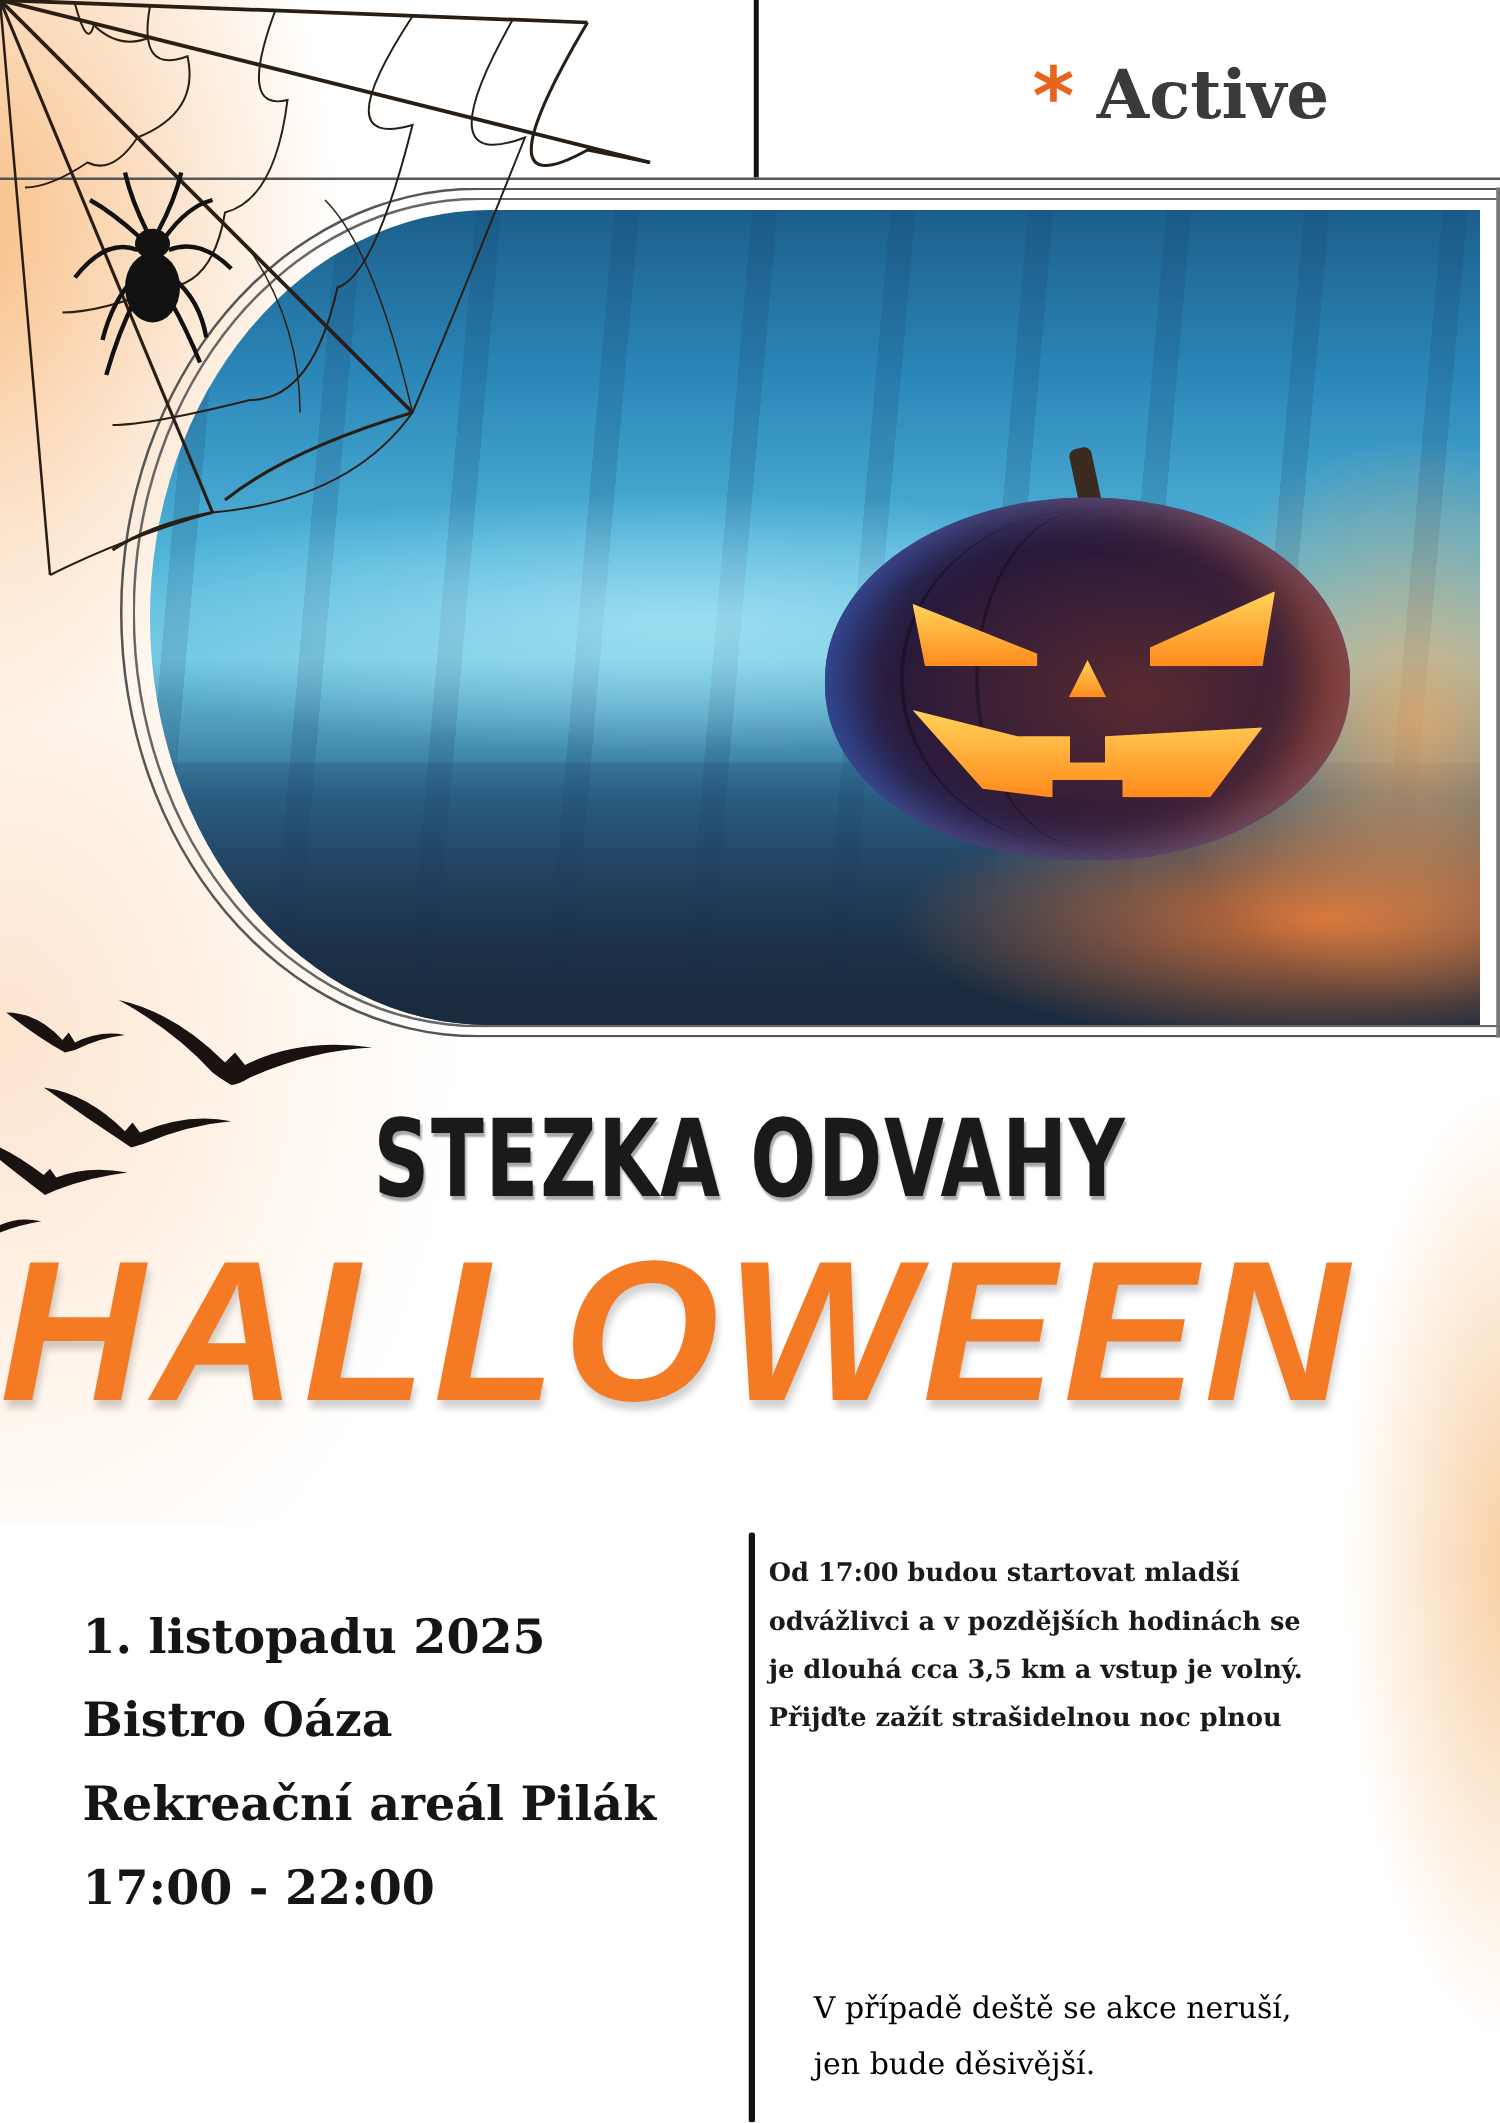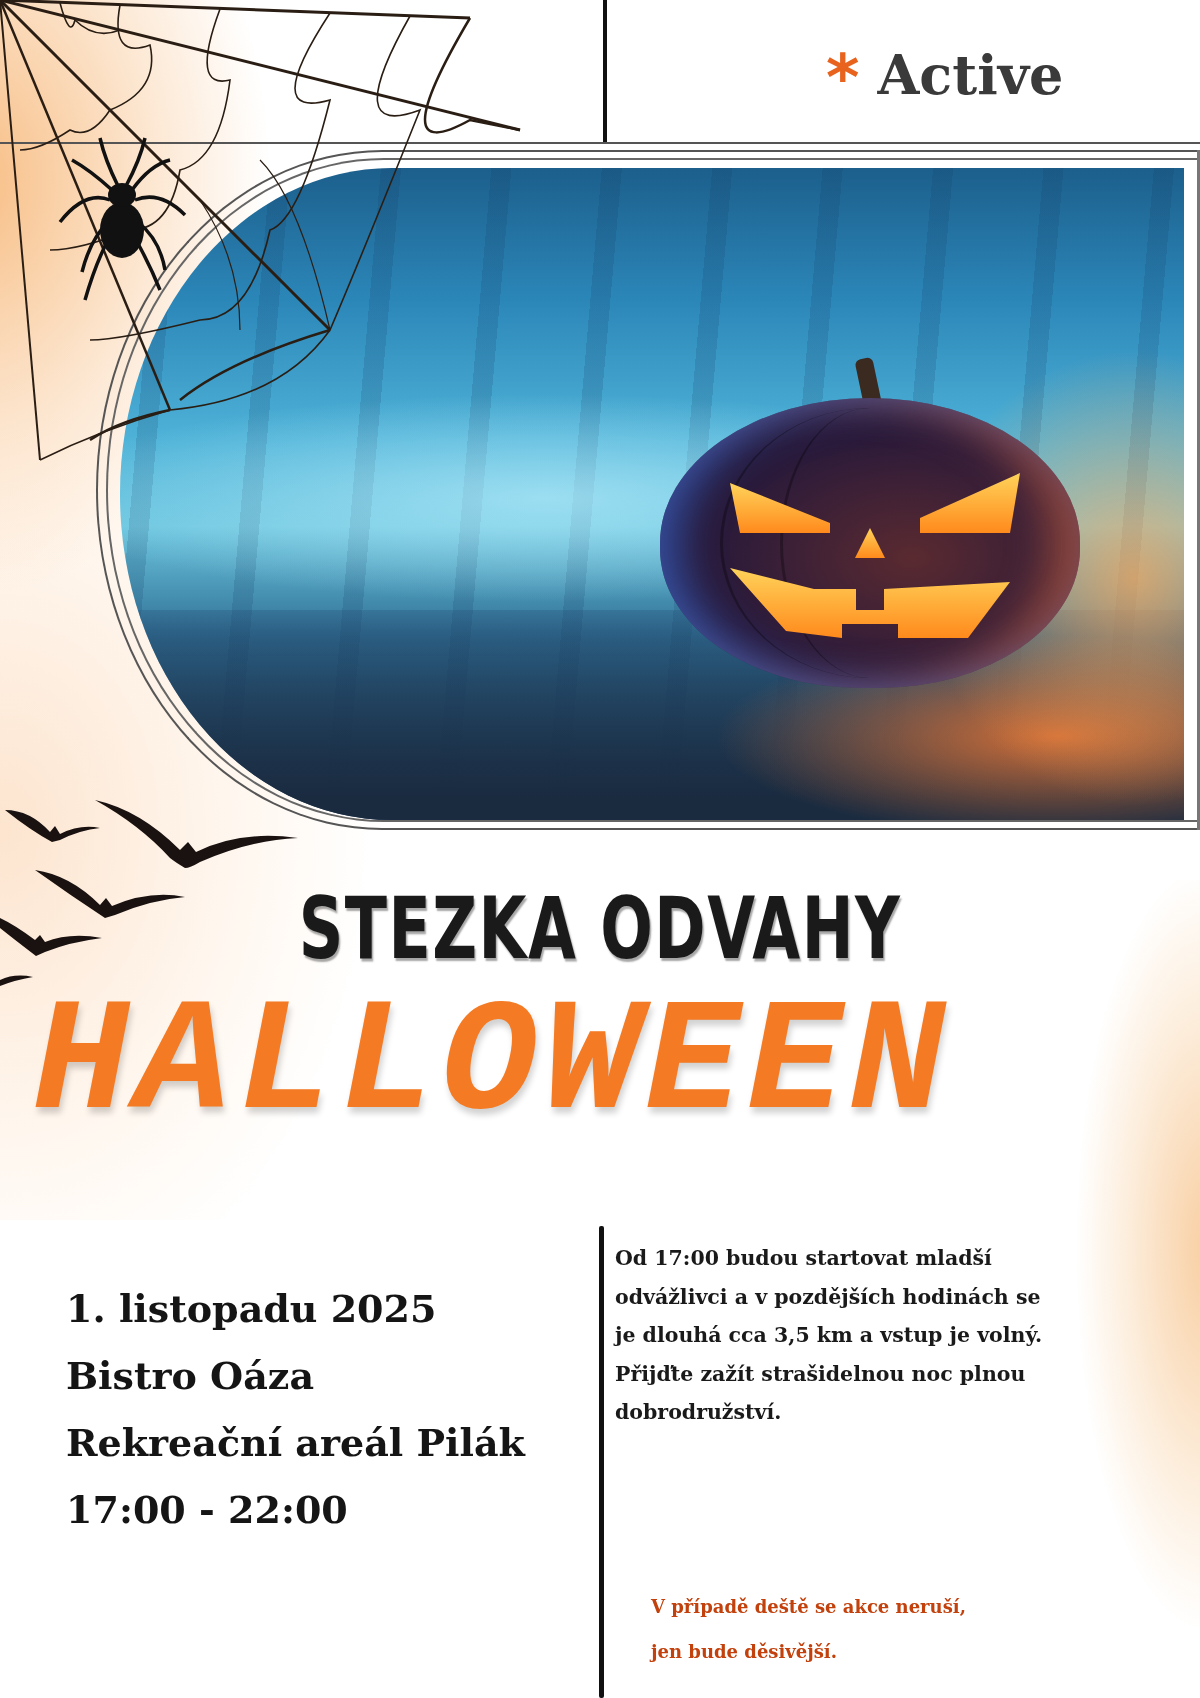--- a/index.html
+++ b/index.html
@@ -94,37 +94,37 @@
 
     
     .title-1 {
       position: absolute; left: 0; width: 1200px; top: 885px; text-align: center;
       font-family: "DejaVu Sans", sans-serif; font-weight: bold; font-size: 86px; letter-spacing: 2px;
       color: #1a1a1a; transform: scaleX(0.72); transform-origin: center; line-height: 1;
       text-shadow: 2px 3px 2px rgba(0,0,0,0.35);
     }
     .title-2 {
       position: absolute; left: 0; width: 984px; top: 985px; text-align: center;
-      font-family: Liberation Mono, monospace; font-weight: bold; font-style: oblique; font-size: 160px; letter-spacing: 6px;
+      font-family: Liberation Sans, sans-serif; font-weight: bold; font-style: oblique; font-size: 160px; letter-spacing: 6px;
       color: #f47a24; line-height: 1; text-shadow: 2px 6px 6px rgba(0,0,0,0.18);
     }
 
     
     .divider-bottom { position: absolute; left: 599px; top: 1226px; width: 5px; height: 472px; background: #111; border-radius: 2px; }
 
     .details { position: absolute; left: 66px; top: 1275px; }
     .details .line {
       font-family: "DejaVu Serif", serif; font-weight: bold; font-size: 38px; color: #151515;
       line-height: 67px; white-space: nowrap;
     }
 
     .desc { position: absolute; left: 615px; top: 1239px; width: 480px; }
     .desc p { font-family: "DejaVu Serif", serif; font-weight: bold; font-size: 20.5px; color: #1a1a1a; line-height: 38.5px; }
     .rain { position: absolute; left: 651px; top: 1584px; width: 480px; }
-    .rain p { font-family: "DejaVu Serif", serif; font-weight: bold; font-size: 18px; color: #c2410c; line-height: 45px; }
+    .rain p { font-family: "DejaVu Serif", serif; font-weight: normal; font-size: 24px; color: #000000; line-height: 45px; }
   </style>
 </head>
 <body>
 
 <div class="poster">
   <div class="wash-tl"></div>
   <div class="wash-r"></div>
 
   <div class="top-vline"></div>
   <div class="top-hline"></div>
@@ -206,20 +206,19 @@
     <div class="line">Bistro Oáza</div>
     <div class="line">Rekreační areál Pilák</div>
     <div class="line">17:00 - 22:00</div>
   </div>
 
   <div class="desc">
     <p>Od 17:00 budou startovat mladší</p>
     <p>odvážlivci a v pozdějších hodinách se</p>
     <p>je dlouhá cca 3,5 km a vstup je volný.</p>
     <p>Přijďte zažít strašidelnou noc plnou</p>
-    <p>dobrodružství.</p>
   </div>
 
   <div class="rain">
     <p>V případě deště se akce neruší,</p>
     <p>jen bude děsivější.</p>
   </div>
 </div>
 
 </body></html>

